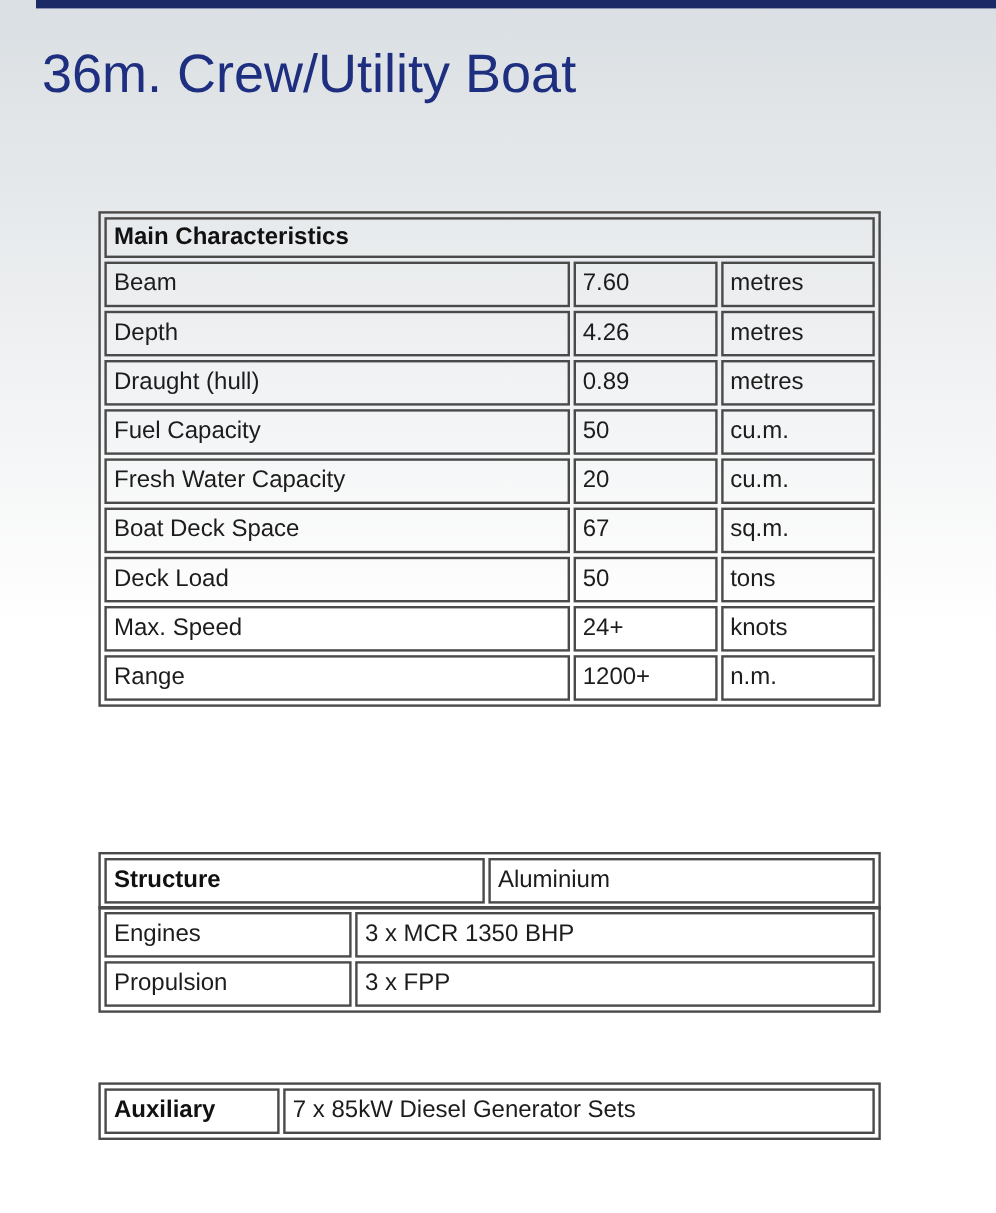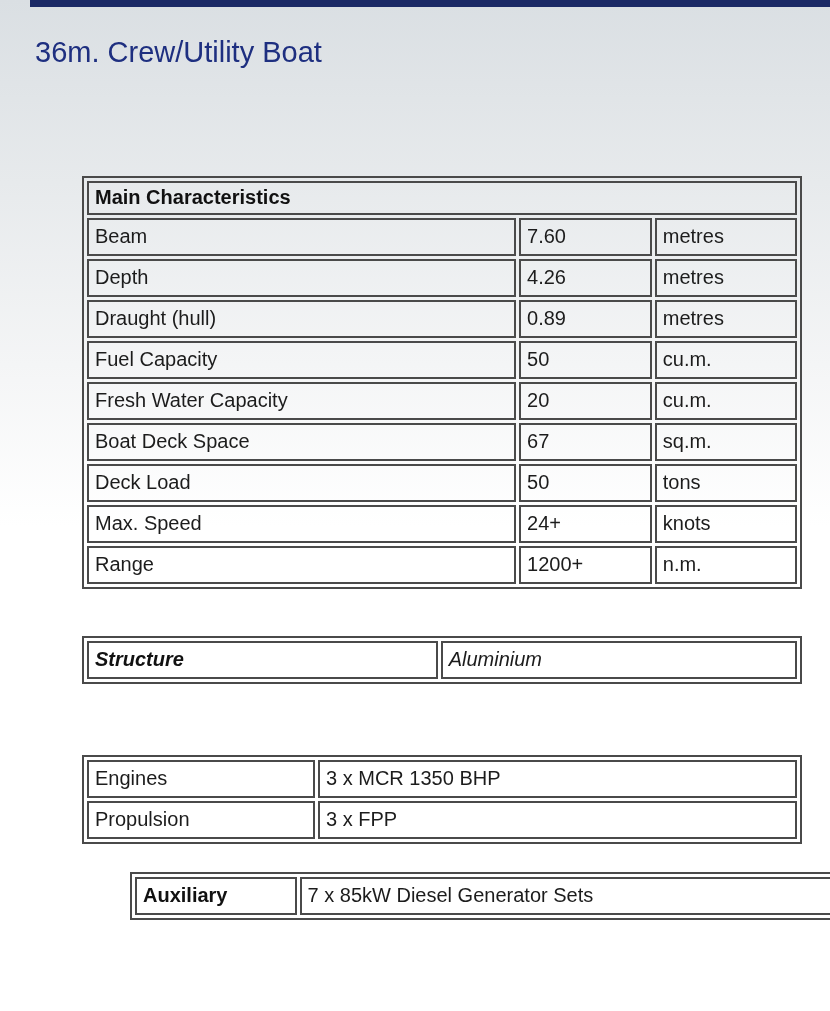--- a/index.html
+++ b/index.html
@@ -15,29 +15,29 @@
   .top-bar {
     position: absolute;
     top: 0; left: 30px;
     width: 800px; height: 7px;
   }
 
   h1.page-title {
     position: absolute;
     top: 36px; left: 35px;
     margin: 0;
-    font-size: 29px;
+    font-size: 45px;
     font-weight: normal;
     letter-spacing: 0px;
   }
 
   .spec-table {
     position: absolute;
     left: 82px;
-    width: 720px;
+    width: 652px;
     border-collapse: separate;
     border-spacing: 3px;
     border: 2px solid #4a4a4a;
     table-layout: fixed;
   }
   .spec-table th, .spec-table td {
     border: 2px solid #4a4a4a;
     font-size: 20px;
     color: #1c1c1c;
     padding: 5px 6px 6px 6px;
@@ -47,23 +47,23 @@
     white-space: nowrap;
   }
   .spec-table th {
     font-weight: bold;
     color: #111111;
     padding-top: 3px;
     padding-bottom: 4px;
   }
 
   #main-characteristics { top: 176px; }
-  #structure            { top: 636px; font-style: italic; }
+  #structure            { top: 710px; }
   #main-machinery       { top: 755px; }
-  #auxiliary            { top: 872px; margin-left: 48px; }
+  #auxiliary            { top: 902px; }
 </style>
 </head>
 <body>
 
 <div class="top-bar" style="background: rgb(27, 42, 102);"></div>
 
 <h1 class="page-title" style="color: rgb(30, 47, 128);">36m. Crew/Utility Boat</h1>
 
 <table class="spec-table" id="main-characteristics">
   <colgroup>

